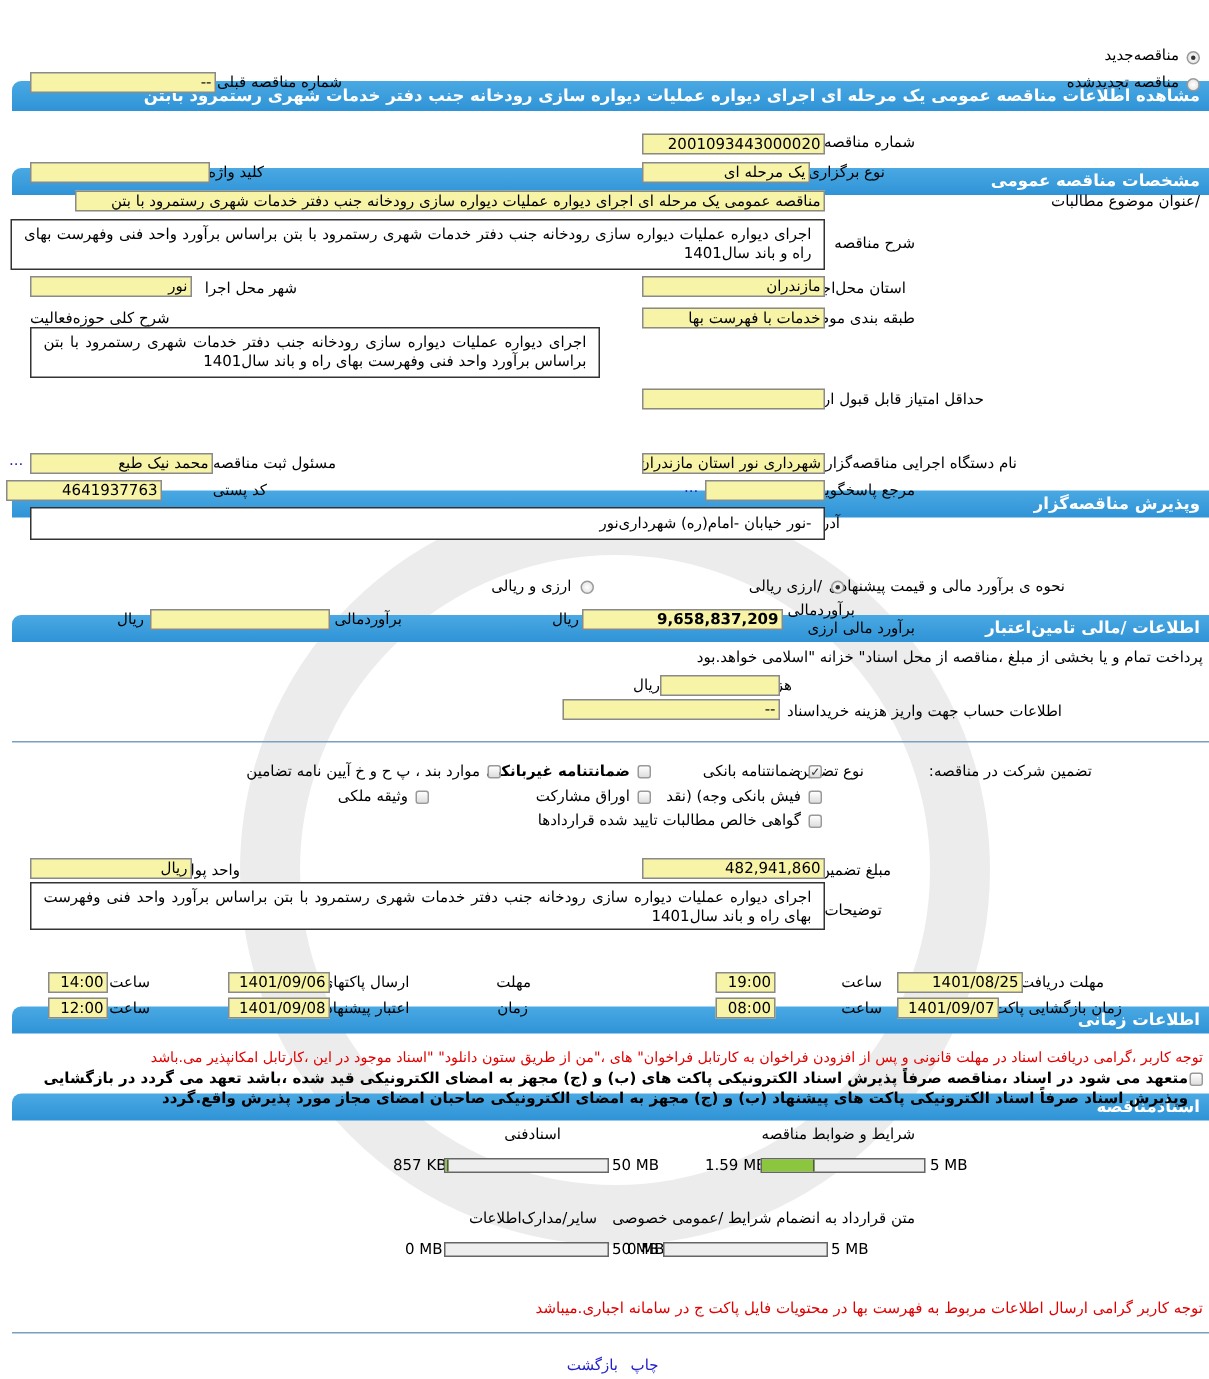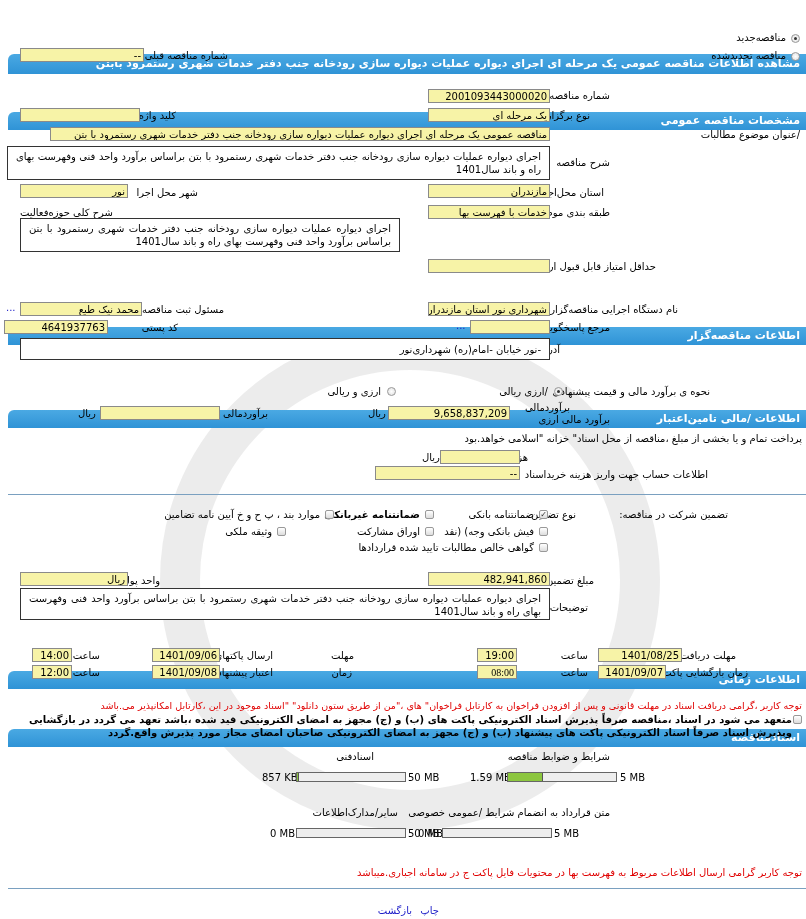--- a/index.html
+++ b/index.html
@@ -42,21 +42,21 @@
 <span class="lbl" style="right:20px;top:50px;">مناقصه تجدیدشده</span>
 <span class="lbl" style="right:578px;top:50px;">شماره  مناقصه قبلی</span>
 <div class="fld" style="left:20px;top:48px;width:124px;text-align:right;direction:ltr;">--</div>
 
 <div class="bar" style="top:66px;">مشخصات مناقصه عمومی</div>
 
 <span class="lbl" style="right:196px;top:90px;">شماره مناقصه</span>
 <div class="fld ltr" style="left:428px;top:89px;width:122px;">2001093443000020</div>
 
 <span class="lbl" style="right:216px;top:110px;">نوع برگزاری</span>
-<div class="fld" style="left:428px;top:108px;width:122px;">یک مرحله ای</div>
+<div class="fld" style="left:428px;top:108px;width:112px;">یک مرحله ای</div>
 
 <span class="lbl" style="right:630px;top:110px;">کلید واژه</span>
 <div class="fld" style="left:20px;top:108px;width:120px;"></div>
 
 <span class="lbl" style="right:6px;top:129px;">/عنوان  موضوع مطالبات</span>
 <div class="fld" style="left:50px;top:127px;width:500px;">مناقصه عمومی یک مرحله ای اجرای دیواره عملیات دیواره سازی رودخانه جنب دفتر خدمات شهری رستمرود با بتن</div>
 
 <span class="lbl" style="right:196px;top:157px;">شرح مناقصه</span>
 <div class="box" style="left:7px;top:146px;width:543px;height:34px;">اجرای دیواره عملیات دیواره سازی رودخانه جنب دفتر خدمات شهری رستمرود با بتن براساس برآورد واحد فنی وفهرست بهای راه و باند سال1401</div>
 
@@ -68,21 +68,21 @@
 
 <span class="lbl" style="right:196px;top:207px;">طبقه بندی موضوعی</span>
 <div class="fld" style="left:428px;top:205px;width:122px;">خدمات با فهرست بها</div>
 
 <span class="lbl" style="right:693px;top:207px;">شرح کلی حوزه‌فعالیت</span>
 <div class="box" style="left:20px;top:218px;width:380px;height:34px;">اجرای دیواره عملیات دیواره سازی رودخانه جنب دفتر خدمات شهری رستمرود با بتن براساس برآورد واحد فنی وفهرست بهای راه و باند سال1401</div>
 
 <span class="lbl" style="right:150px;top:261px;">حداقل  امتیاز قابل قبول  ارزیابی /فنی بازرگانی</span>
 <div class="fld" style="left:428px;top:259px;width:122px;"></div>
 
-<div class="bar" style="top:281px;">اطلاعات مناقصه‌گزار</div>
+<div class="bar" style="top:281px;">وپذیرش مناقصه‌گزار</div>
 
 <span class="lbl" style="right:128px;top:304px;">نام دستگاه اجرایی  مناقصه‌گزار</span>
 <div class="fld" style="left:428px;top:302px;width:122px;">شهرداری نور استان مازندران</div>
 
 <span class="lbl" style="right:582px;top:304px;">مسئول ثبت مناقصه</span>
 <div class="fld" style="left:20px;top:302px;width:122px;">محمد نیک طبع</div>
 <span class="lbl link" style="left:6px;top:302px;">...</span>
 
 <span class="lbl" style="right:196px;top:322px;">مرجع پاسخگویی</span>
 <div class="fld" style="left:470px;top:320px;width:80px;"></div>
@@ -97,21 +97,21 @@
 <div class="bar" style="top:364px;">اطلاعات /مالی تامین‌اعتبار</div>
 
 <span class="lbl" style="right:96px;top:386px;">نحوه ی برآورد مالی و قیمت پیشنهادی</span>
 <div class="radio on" style="right:243px;top:387px;"></div>
 <span class="lbl" style="right:258px;top:386px;">/ارزی ریالی</span>
 <div class="radio" style="right:410px;top:387px;"></div>
 <span class="lbl" style="right:425px;top:386px;">ارزی و ریالی</span>
 
 <span class="lbl" style="right:236px;top:402px;">برآوردمالی</span>
 <span class="lbl" style="right:196px;top:414px;">برآورد مالی ارزی</span>
-<div class="fld ltr" style="left:388px;top:406px;width:122px;">9,658,837,209</div>
+<div class="fld ltr" style="left:388px;top:406px;width:134px;font-weight:bold;">9,658,837,209</div>
 <span class="lbl" style="left:368px;top:408px;">ریال</span>
 
 <span class="lbl" style="right:538px;top:408px;">برآوردمالی</span>
 <div class="fld" style="left:100px;top:406px;width:120px;"></div>
 <span class="lbl" style="left:78px;top:408px;">ریال</span>
 
 <span class="lbl" style="right:4px;top:433px;">پرداخت تمام و یا بخشی از مبلغ  ،مناقصه از محل اسناد" خزانه "اسلامی خواهد.بود</span>
 
 <span class="lbl" style="right:278px;top:452px;">هزینه خریداسناد</span>
 <div class="fld" style="left:440px;top:450px;width:80px;"></div>
@@ -160,21 +160,21 @@
 
 <span class="lbl" style="right:452px;top:650px;">مهلت</span>
 <span class="lbl" style="right:533px;top:650px;">ارسال  پاکتهای پیشنهاد</span>
 <div class="fld ltr" style="left:152px;top:648px;width:68px;">1401/09/06</div>
 <span class="lbl" style="right:706px;top:650px;">ساعت</span>
 <div class="fld ltr" style="left:32px;top:648px;width:40px;">14:00</div>
 
 <span class="lbl" style="right:58px;top:667px;">زمان  بازگشایی پاکت‌ها</span>
 <div class="fld ltr" style="left:598px;top:665px;width:68px;">1401/09/07</div>
 <span class="lbl" style="right:218px;top:667px;">ساعت</span>
-<div class="fld ltr" style="left:477px;top:665px;width:40px;font-family:Liberation Serif, serif;">08:00</div>
+<div class="fld ltr" style="left:477px;top:665px;width:40px;">08:00</div>
 
 <span class="lbl" style="right:454px;top:667px;">زمان</span>
 <span class="lbl" style="right:533px;top:667px;">اعتبار پیشنهاد</span>
 <div class="fld ltr" style="left:152px;top:665px;width:68px;">1401/09/08</div>
 <span class="lbl" style="right:706px;top:667px;">ساعت</span>
 <div class="fld ltr" style="left:32px;top:665px;width:40px;">12:00</div>
 
 <div class="bar" style="top:683px;padding-left:48px;">اسنادمناقصه</div>
 
 <div class="lbl red" style="right:4px;top:700px;font-size:9.5px;">توجه کاربر ،گرامی دریافت اسناد در مهلت قانونی و پس از افزودن فراخوان به کارتابل فراخوان" های ،"من از طریق ستون دانلود" "اسناد موجود در این ،کارتابل امکانپذیر می.باشد</div>

